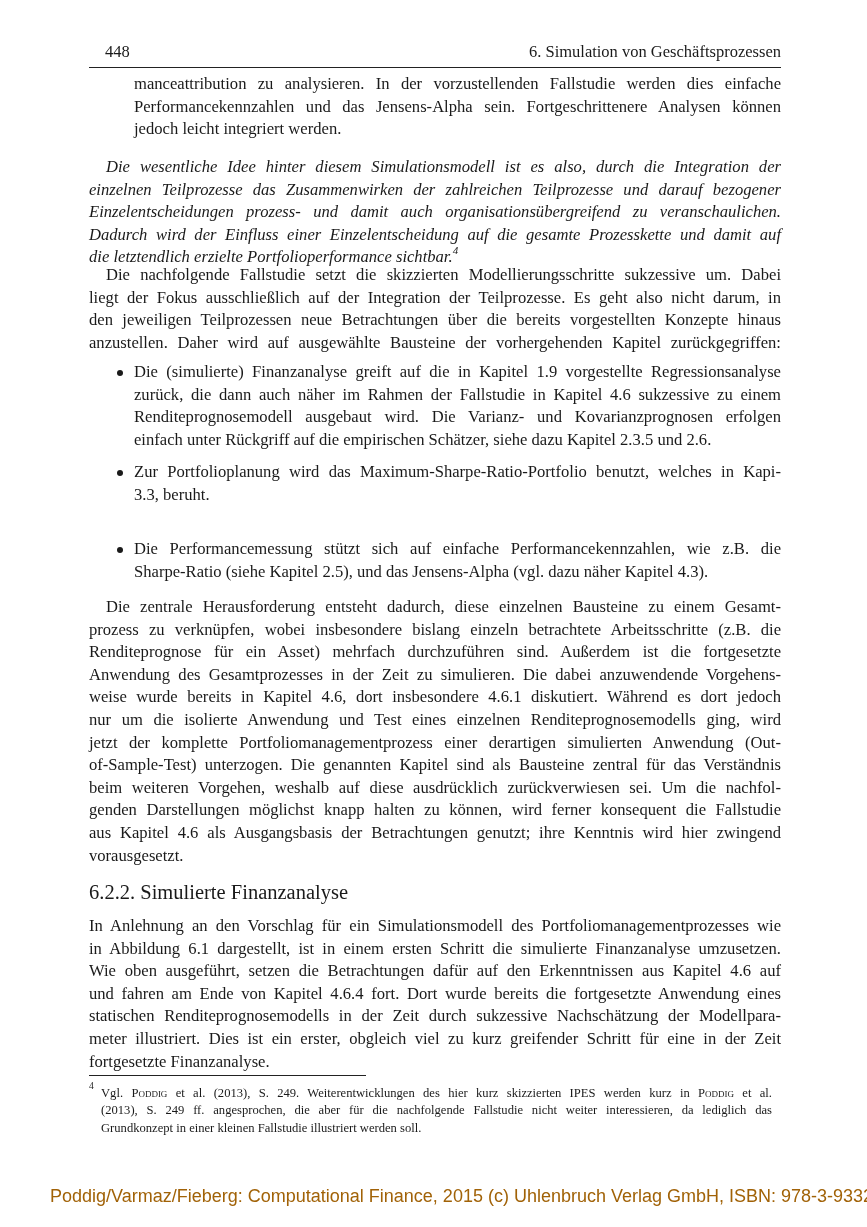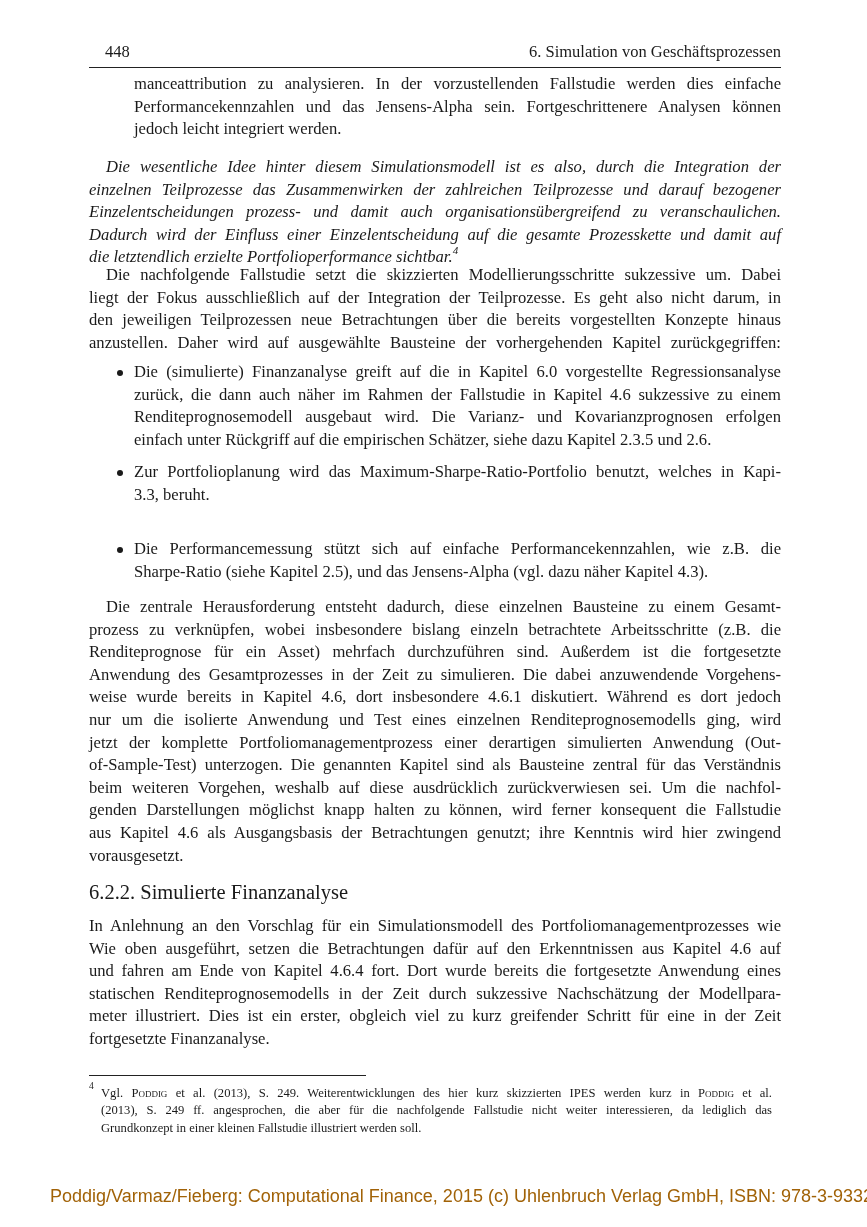--- a/index.html
+++ b/index.html
@@ -145,21 +145,21 @@
 <div class="block b2">
   <span class="ln indent">Die nachfolgende Fallstudie setzt die skizzierten Modellierungsschritte sukzessive um. Dabei</span>
   <span class="ln">liegt der Fokus ausschließlich auf der Integration der Teilprozesse. Es geht also nicht darum, in</span>
   <span class="ln">den jeweiligen Teilprozessen neue Betrachtungen über die bereits vorgestellten Konzepte hinaus</span>
   <span class="ln">anzustellen. Daher wird auf ausgewählte Bausteine der vorhergehenden Kapitel zurückgegriffen:</span>
 </div>
 
 <div>
   <div class="bullet-item bi0">
     <span class="bullet-dot"></span>
-    <span class="ln">Die (simulierte) Finanzanalyse greift auf die in Kapitel 6.0 vorgestellte Regressionsanalyse</span>
+    <span class="ln">Die (simulierte) Finanzanalyse greift auf die in Kapitel 1.9 vorgestellte Regressionsanalyse</span>
     <span class="ln">zurück, die dann auch näher im Rahmen der Fallstudie in Kapitel 4.6 sukzessive zu einem</span>
     <span class="ln">Renditeprognosemodell ausgebaut wird. Die Varianz- und Kovarianzprognosen erfolgen</span>
     <span class="ln last">einfach unter Rückgriff auf die empirischen Schätzer, siehe dazu Kapitel 2.3.5 und 2.6.</span>
   </div>
   <div class="bullet-item bi1">
     <span class="bullet-dot"></span>
     <span class="ln">Zur Portfolioplanung wird das Maximum-Sharpe-Ratio-Portfolio benutzt, welches in Kapi-</span>
     <span class="ln last">3.3, beruht.</span>
   </div>
   <div class="bullet-item bi2">
@@ -181,20 +181,21 @@
   <span class="ln">beim weiteren Vorgehen, weshalb auf diese ausdrücklich zurückverwiesen sei. Um die nachfol-</span>
   <span class="ln">genden Darstellungen möglichst knapp halten zu können, wird ferner konsequent die Fallstudie</span>
   <span class="ln">aus Kapitel 4.6 als Ausgangsbasis der Betrachtungen genutzt; ihre Kenntnis wird hier zwingend</span>
   <span class="ln last">vorausgesetzt.</span>
 </div>
 
 <div class="section-heading">6.2.2.  Simulierte Finanzanalyse</div>
 
 <div class="block b4">
   <span class="ln">In Anlehnung an den Vorschlag für ein Simulationsmodell des Portfoliomanagementprozesses wie</span>
+  <span class="ln">in Abbildung 6.1 dargestellt, ist in einem ersten Schritt die simulierte Finanzanalyse umzusetzen.</span>
   <span class="ln">Wie oben ausgeführt, setzen die Betrachtungen dafür auf den Erkenntnissen aus Kapitel 4.6 auf</span>
   <span class="ln">und fahren am Ende von Kapitel 4.6.4 fort. Dort wurde bereits die fortgesetzte Anwendung eines</span>
   <span class="ln">statischen Renditeprognosemodells in der Zeit durch sukzessive Nachschätzung der Modellpara-</span>
   <span class="ln">meter illustriert. Dies ist ein erster, obgleich viel zu kurz greifender Schritt für eine in der Zeit</span>
   <span class="ln last">fortgesetzte Finanzanalyse.</span>
 </div>
 
 <div class="footnote-rule"></div>
 <div class="footnote">
   <span class="fn-mark">4</span>

